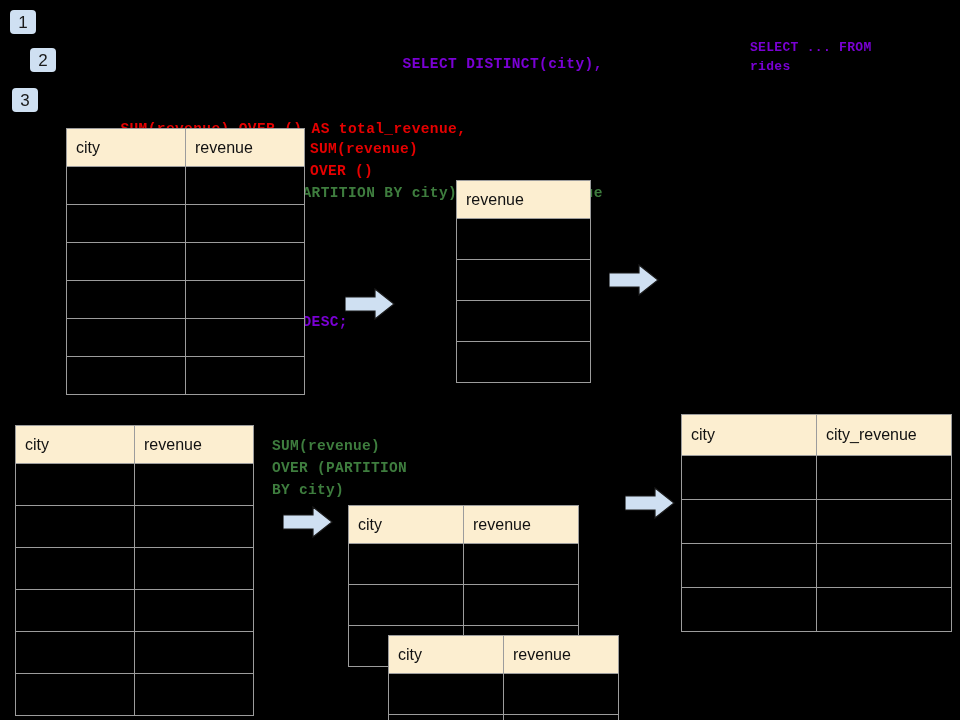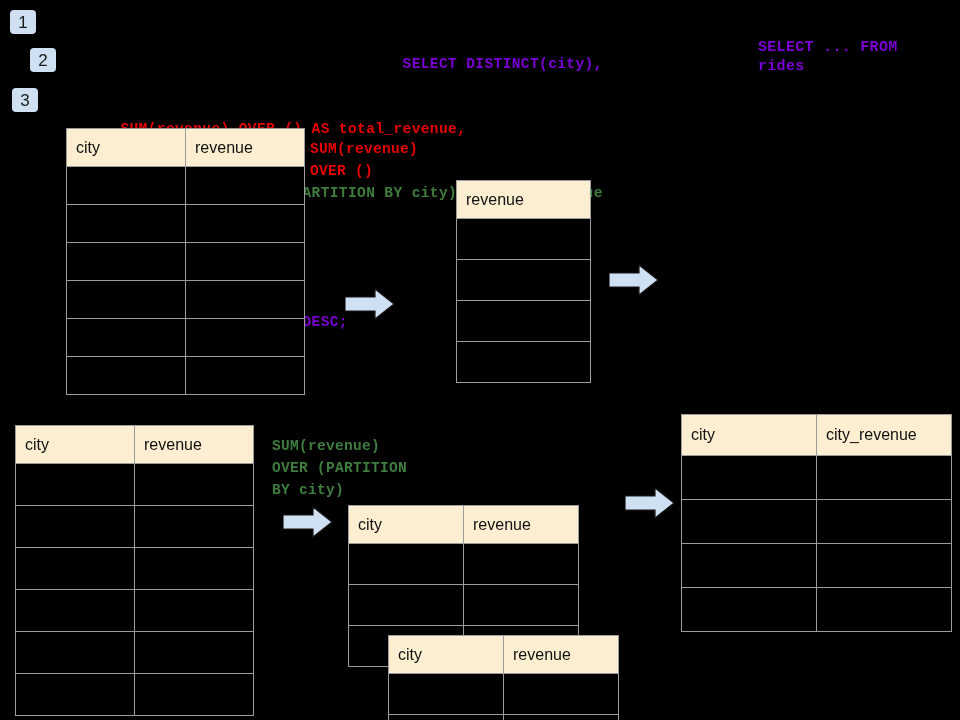--- a/index.html
+++ b/index.html
@@ -40,27 +40,26 @@
     font-weight: bold;
     letter-spacing: 0.4px;
     white-space: pre;
     line-height: 21.5px;
   }
   .code-line { white-space: pre; }
 
   .snippet {
     position: absolute;
     font-family: "Liberation Mono", monospace;
-    font-size: 15px;
+    font-size: 13px;
     font-weight: bold;
     letter-spacing: 0.3px;
     line-height: 19px;
     white-space: pre-line;
     width: 170px;
-    margin-left: 8px;
   }
 
   
   .annot {
     position: absolute;
     font-family: "Liberation Mono", monospace;
     font-size: 14.5px;
     font-weight: bold;
     letter-spacing: 0.3px;
     line-height: 22px;

